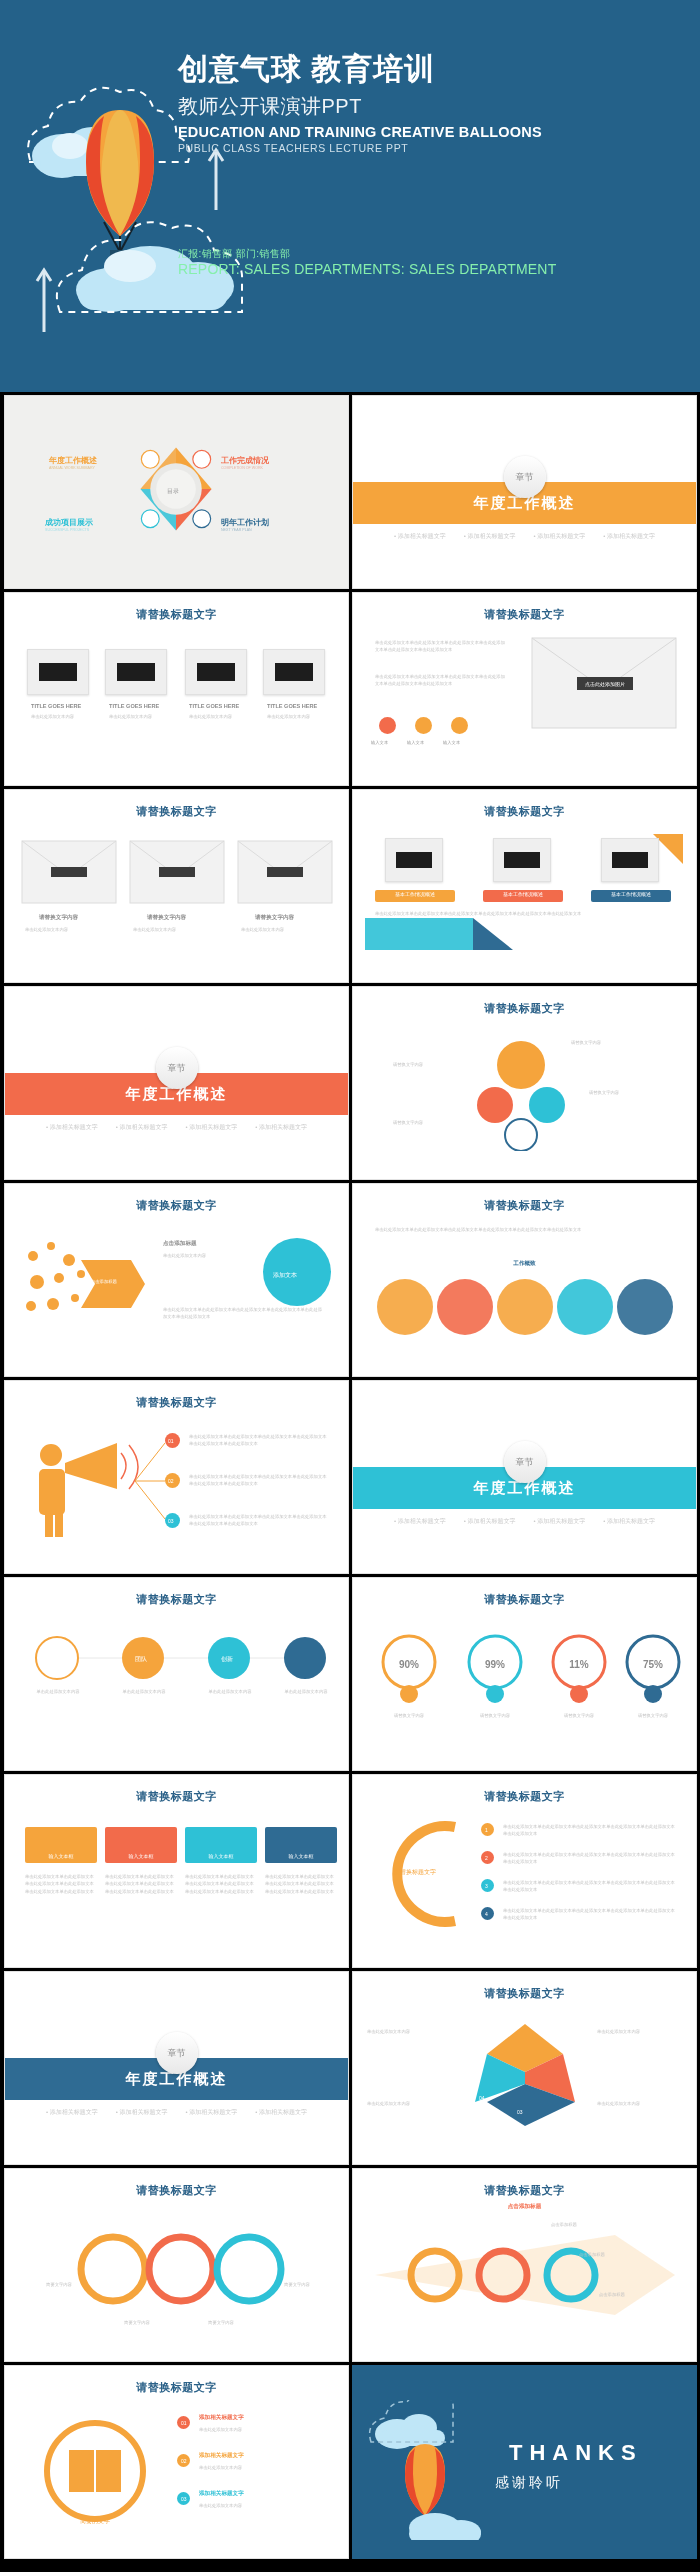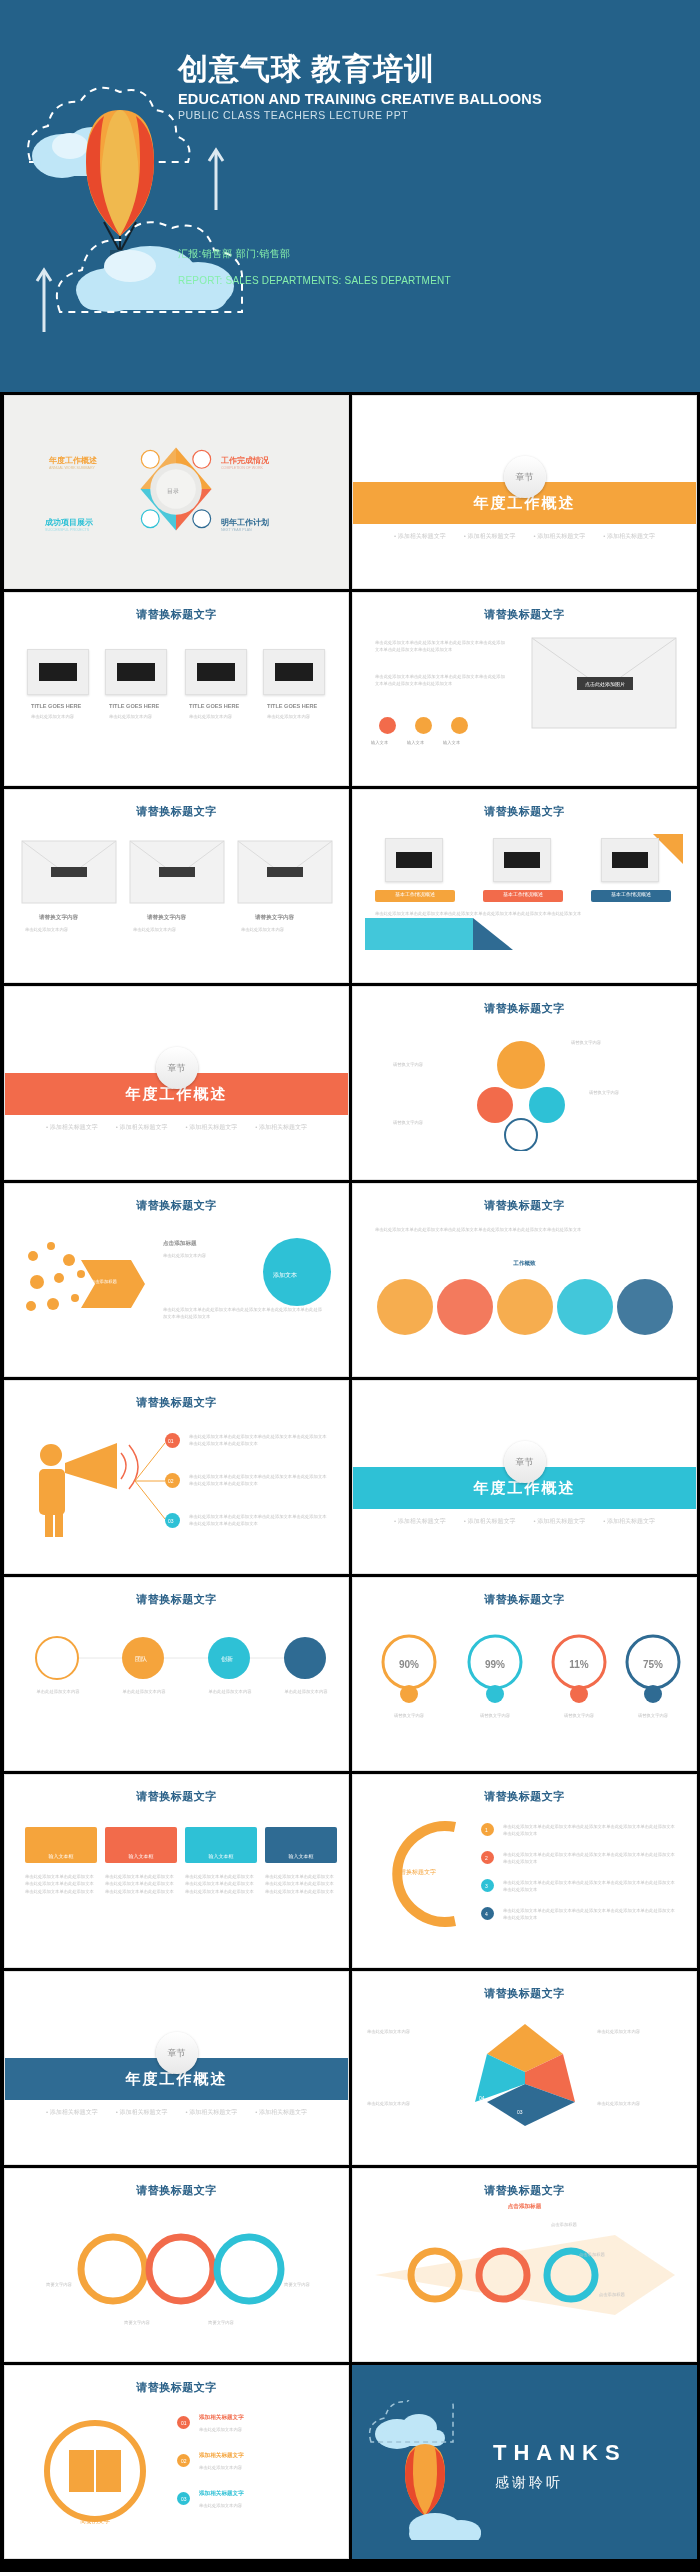--- a/index.html
+++ b/index.html
@@ -25,21 +25,21 @@
   .hero-sub1 { font-size:20px; margin-top:6px; letter-spacing:.5px; color:#f0f5f8; }
   .hero-sub2 {
     font-size:14.5px; font-weight:bold; margin-top:4px;
     letter-spacing:.2px; color:#ffffff;
   }
   .hero-sub3 {
     font-size:10.5px; margin-top:2px; letter-spacing:.6px; color:#cfe0ea;
   }
   .hero-report { position:absolute; left:178px; top:247px; color:#86efac; }
   .hero-report .cn { font-size:10px; letter-spacing:.3px; }
-  .hero-report .en { font-size:10px; letter-spacing:.2px; margin-top:14px; }
+  .hero-report .en { font-size:14px; letter-spacing:.2px; margin-top:0; }
 
   
   .grid { width:700px; background:#000; padding:0; }
   .row { display:flex; width:700px; }
   .cell {
     width:345px; height:194px; margin:3px 0 0 3px;
     background:#fff; position:relative; overflow:hidden;
     border:1px solid #e2e2e2;
   }
   .row .cell:first-child { margin-left:4px; }
@@ -89,21 +89,21 @@
     background:#1d1d1d;
   }
   .chip {
     position:absolute; color:#fff; font-size:5px; text-align:center;
     border-radius:2px; line-height:1.9;
   }
   .circ { position:absolute; border-radius:50%; }
 
   
   .thanks-en {
-    position:absolute; left:140px; top:74px; color:#fff;
+    position:absolute; left:156px; top:74px; color:#fff;
     font-size:22px; letter-spacing:7px; font-weight:bold;
   }
   .thanks-cn {
     position:absolute; left:142px; top:108px; color:#fff;
     font-size:14px; letter-spacing:3px;
   }
 
   
   .footer {
     position:absolute; left:0; bottom:0; width:700px; height:48px;
@@ -160,20 +160,21 @@
       <g stroke="#dce9f1" stroke-width="3" fill="none">
         <line x1="216" y1="170" x2="216" y2="112"></line>
         <polyline points="209,121 216,110 223,121"></polyline>
         <line x1="44" y1="292" x2="44" y2="232"></line>
         <polyline points="37,241 44,230 51,241"></polyline>
       </g>
     </svg>
 
     <div class="hero-text">
       <div class="hero-title">创意气球 教育培训</div>
+      <div class="hero-sub1">教师公开课演讲PPT</div>
       <div class="hero-sub2">EDUCATION AND TRAINING CREATIVE BALLOONS</div>
       <div class="hero-sub3">PUBLIC CLASS TEACHERS LECTURE PPT</div>
     </div>
 
     <div class="hero-report">
       <div class="cn">汇报:销售部  部门:销售部</div>
       <div class="en">REPORT: SALES DEPARTMENTS: SALES DEPARTMENT</div>
     </div>
   </div>
 

